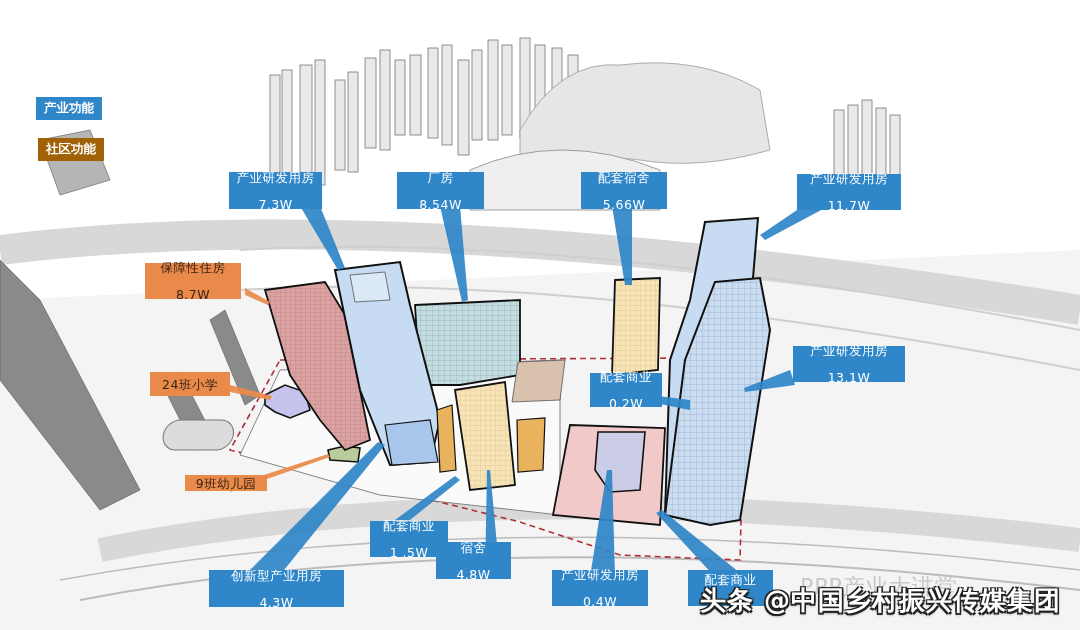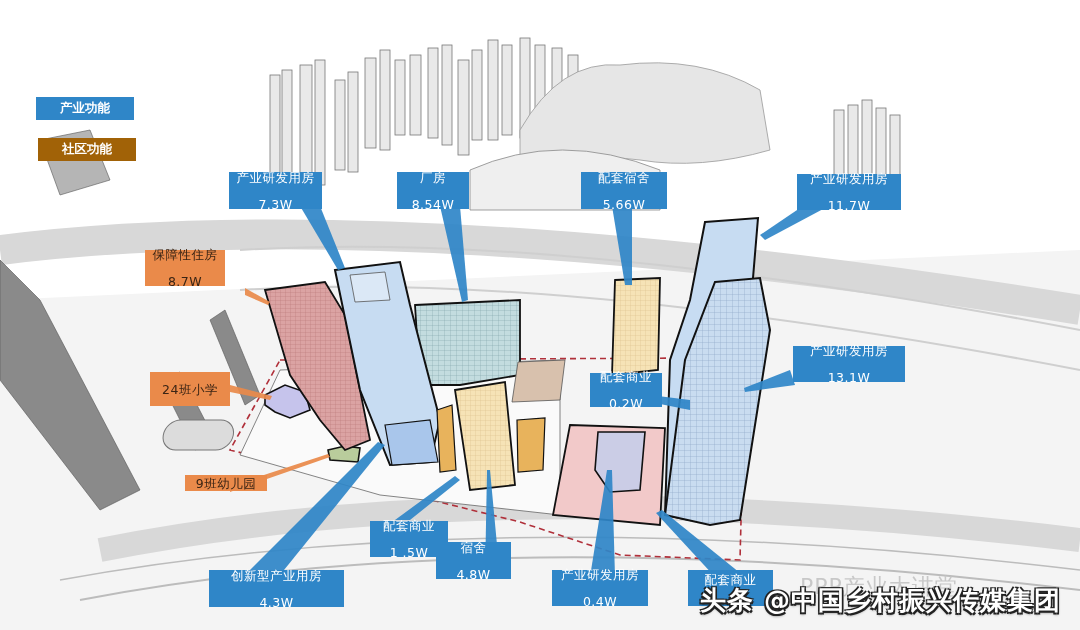--- a/index.html
+++ b/index.html
@@ -2,21 +2,21 @@
 <html><head>
 <meta charset="utf-8">
 <style>
   html,body{margin:0;padding:0;}
   body{width:1080px;height:630px;overflow:hidden;background:#ffffff;font-family:"DejaVu Sans","Liberation Sans",sans-serif;position:relative;}
   #scene{position:absolute;left:0;top:0;width:1080px;height:630px;}
   .lbl{position:absolute;color:#ffffff;font-size:12.5px;line-height:15px;text-align:center;padding:2px 20px;box-sizing:border-box;display:flex;flex-direction:column;justify-content:center;align-items:center;letter-spacing:0.5px;gap:12px;}
   .lbl.blue{background:#2f86c8;}
   .lbl.orange{background:#ea8a4a;color:#3a2414;}
   .lbl span{display:block;white-space:nowrap;}
-  .legend{position:absolute;font-size:12.5px;padding:3px 24px;font-weight:bold;color:#fff;}
+  .legend{position:absolute;font-size:12.5px;padding:3px 8px;font-weight:bold;color:#fff;}
   .legend.blue{background:#2f86c8;}
   .legend.orange{background:#a16207;}
   .watermark{position:absolute;left:700px;top:583px;font-size:26px;font-weight:bold;color:#ffffff;letter-spacing:1px;white-space:nowrap;
     text-shadow:-1.5px -1.5px 0 #222,1.5px -1.5px 0 #222,-1.5px 1.5px 0 #222,1.5px 1.5px 0 #222,0 2px 3px rgba(0,0,0,.6);}
   .watermark2{position:absolute;left:800px;top:572px;font-size:22px;color:#c8c8c8;white-space:nowrap;letter-spacing:1px;}
 </style>
 </head>
 <body>
 
 <svg id="scene" viewBox="0 0 1080 630" xmlns="http://www.w3.org/2000/svg">
@@ -148,21 +148,21 @@
   <span>产业功能</span>
 </div>
 <div class="legend orange" style="left:38px;top:138px;">
   <span>社区功能</span>
 </div>
 
 <div class="lbl blue" style="left:229px;top:172px;width:93px;height:37px;">
   <span>产业研发用房</span>
   <span>7.3W</span>
 </div>
-<div class="lbl blue" style="left:397px;top:172px;width:72px;height:37px;">
+<div class="lbl blue" style="left:397px;top:172px;width:87px;height:37px;">
   <span>厂房</span>
   <span>8.54W</span>
 </div>
 <div class="lbl blue" style="left:581px;top:172px;width:86px;height:37px;">
   <span>配套宿舍</span>
   <span>5.66W</span>
 </div>
 <div class="lbl blue" style="left:797px;top:174px;width:104px;height:36px;">
   <span>产业研发用房</span>
   <span>11.7W</span>
@@ -189,25 +189,25 @@
 </div>
 <div class="lbl blue" style="left:552px;top:570px;width:96px;height:36px;">
   <span>产业研发用房</span>
   <span>0.4W</span>
 </div>
 <div class="lbl blue" style="left:688px;top:570px;width:85px;height:36px;justify-content:flex-start;">
   <span>配套商业</span>
   <span></span>
 </div>
 
-<div class="lbl orange" style="left:145px;top:250px;width:80px;height:36px;">
+<div class="lbl orange" style="left:145px;top:263px;width:96px;height:36px;">
   <span>保障性住房</span>
   <span>8.7W</span>
 </div>
-<div class="lbl orange" style="left:150px;top:372px;width:80px;height:34px;">
+<div class="lbl orange" style="left:150px;top:372px;width:80px;height:24px;">
   <span>24班小学</span>
 </div>
 <div class="lbl orange" style="left:150px;top:475px;width:82px;height:16px;margin-left:35px;">
   <span>9班幼儿园</span>
 </div>
 
 <div class="watermark2">
   <span>PPP产业大讲堂</span>
 </div>
 <div class="watermark">

